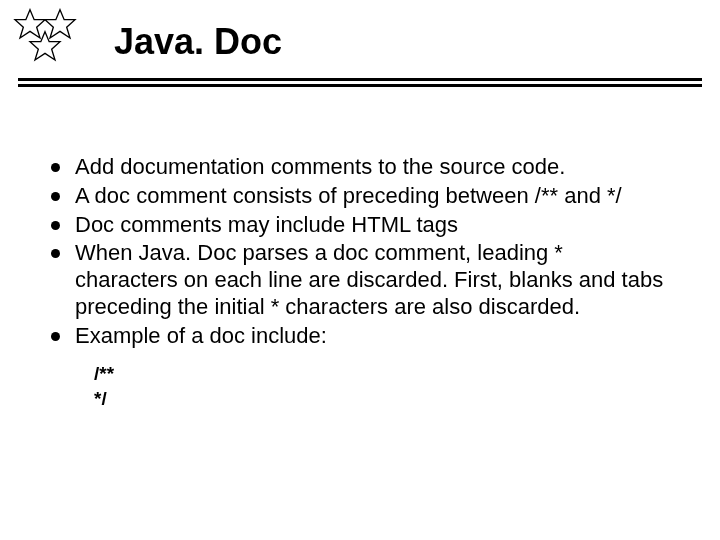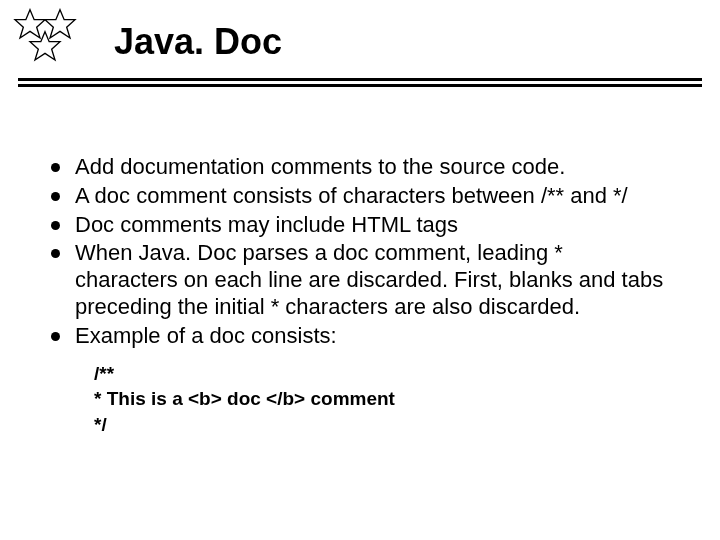--- a/index.html
+++ b/index.html
@@ -114,25 +114,24 @@
 
   <div class="rule">
     <div class="rule-line"></div>
     <div class="rule-gap"></div>
     <div class="rule-line2"></div>
   </div>
 
   <div class="body">
     <ul class="bullets">
       <li><span>Add documentation comments to the source code.</span></li>
-      <li><span>A doc comment consists of characters between /**   and */</span></li>
+      <li><span>A doc comment consists of preceding between /**   and */</span></li>
       <li><span>Doc comments may include HTML tags</span></li>
       <li><span>When Java. Doc parses a doc comment, leading * characters on each line are discarded. First, blanks and tabs preceding the initial * characters are also discarded.</span></li>
-      <li><span>Example of a doc consists:</span></li>
+      <li><span>Example of a doc include:</span></li>
     </ul>
     <div class="code-block">
       <div>/**</div>
-      <div>* This is a &lt;b&gt; doc &lt;/b&gt; comment</div>
       <div>*/</div>
     </div>
   </div>
 
 </div>
 
 </body></html>

